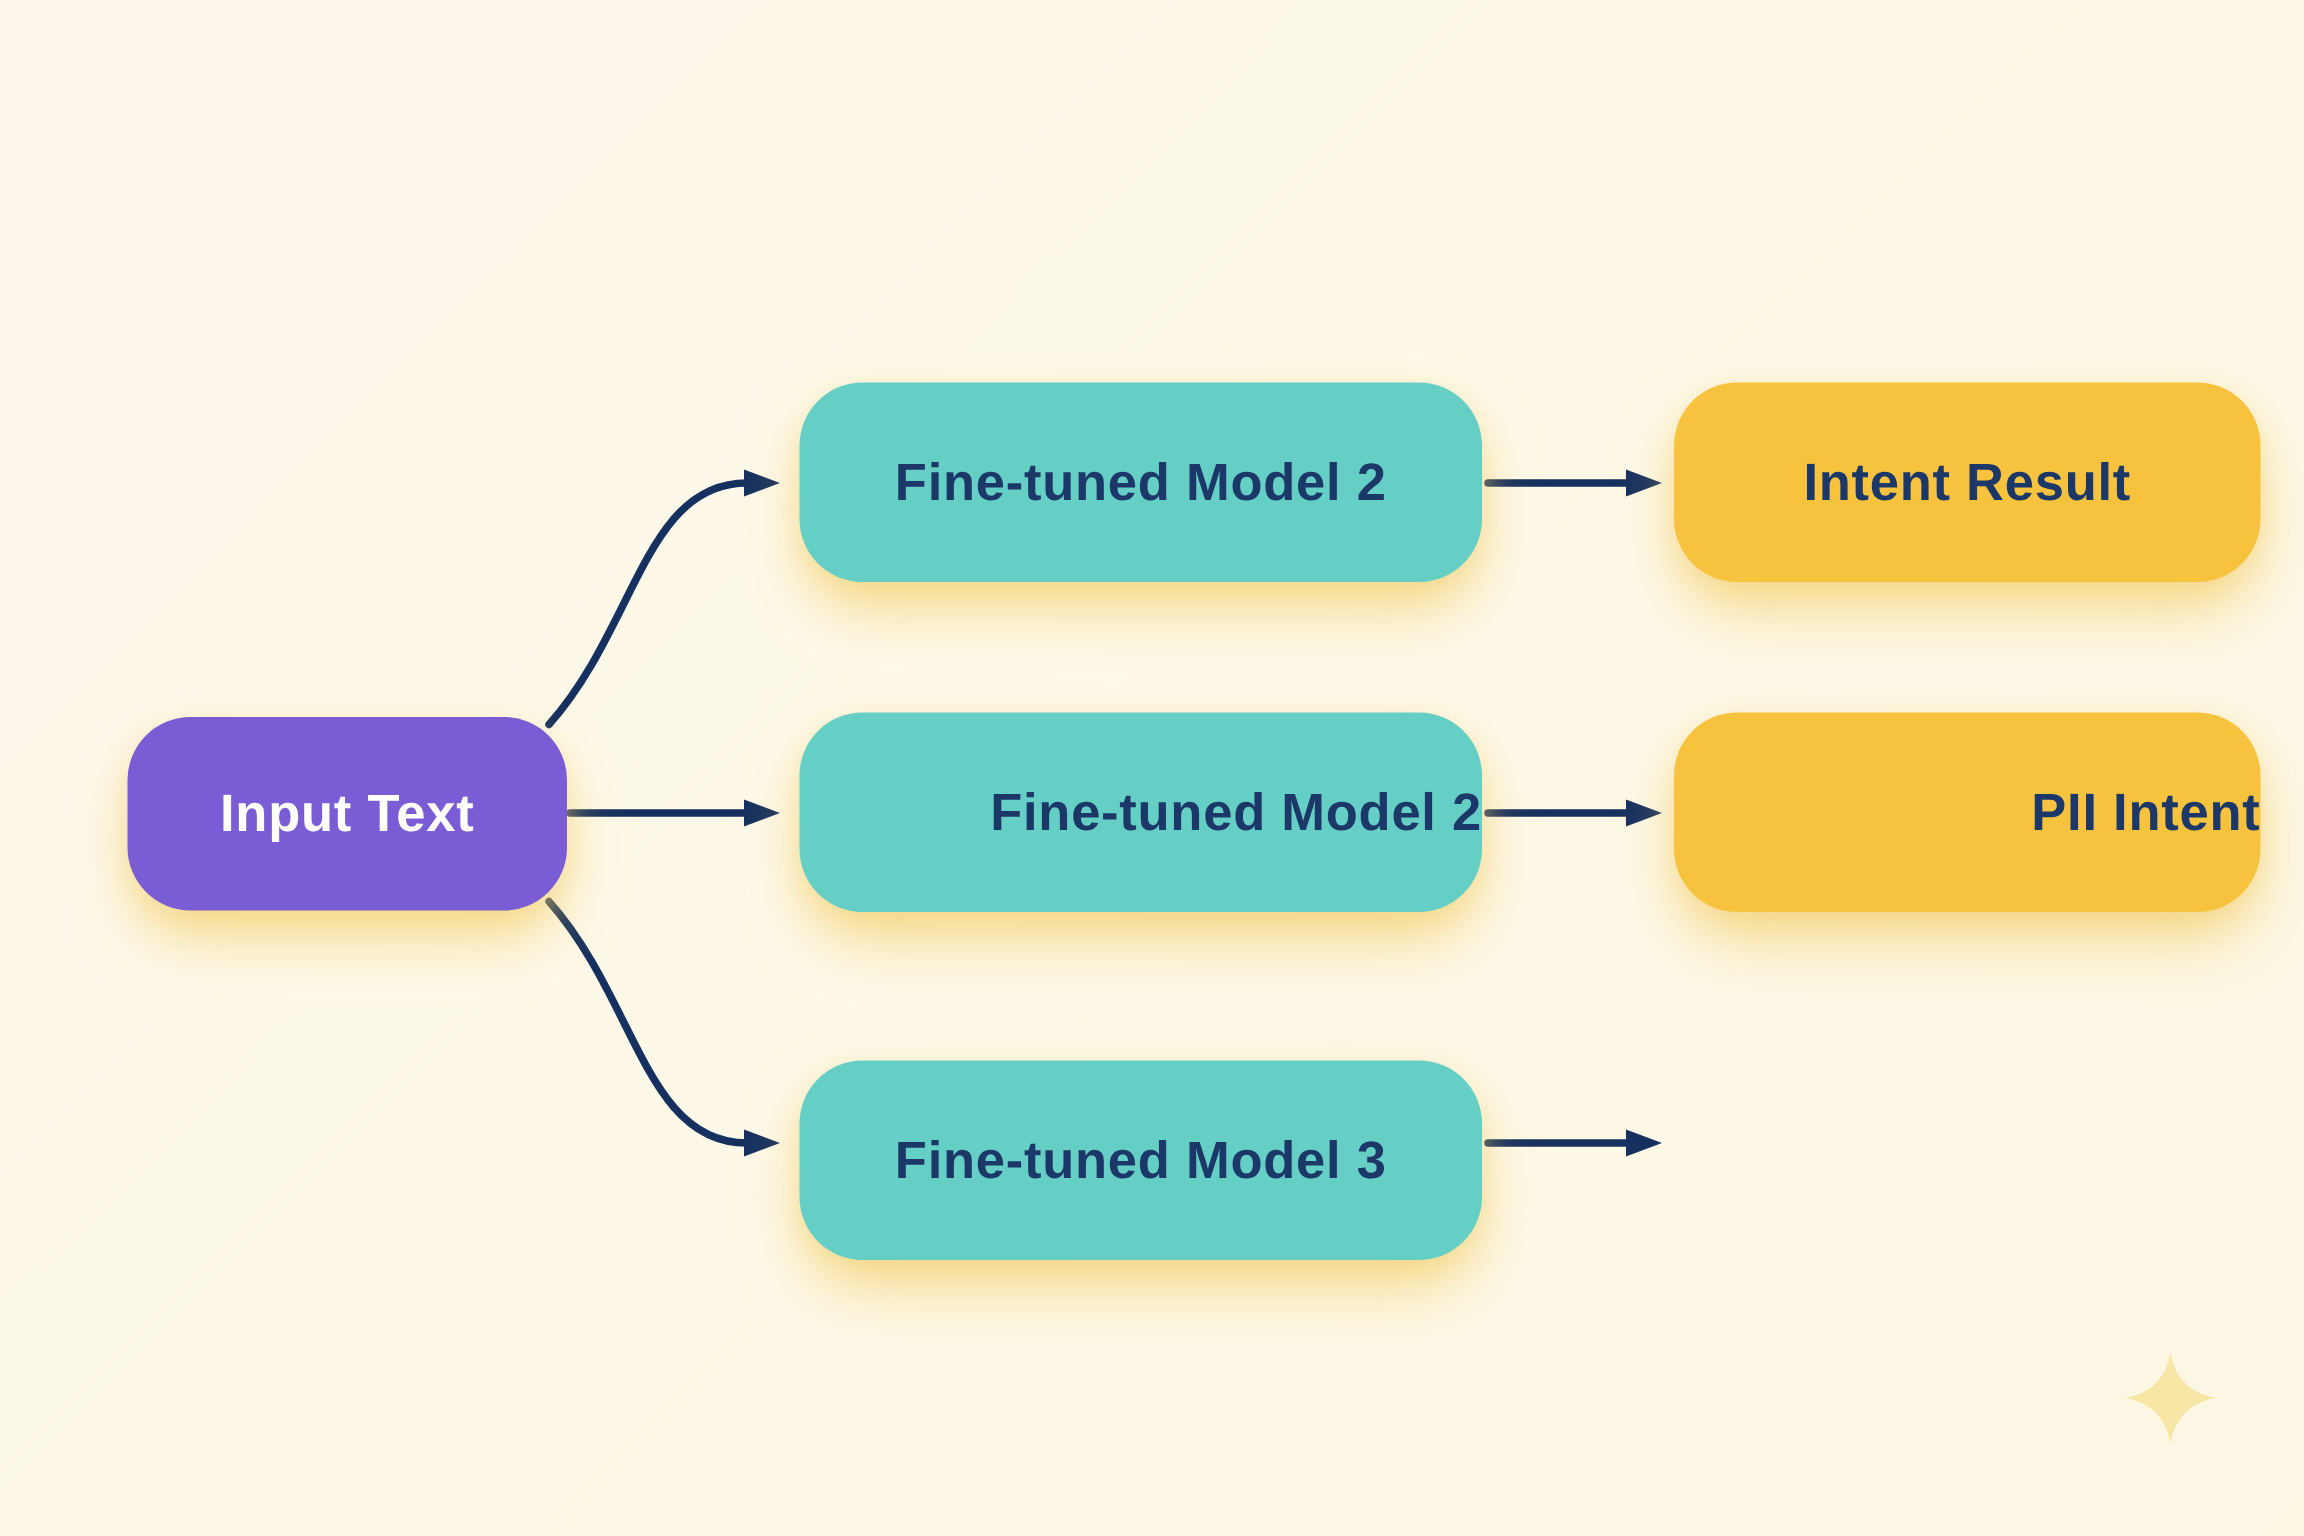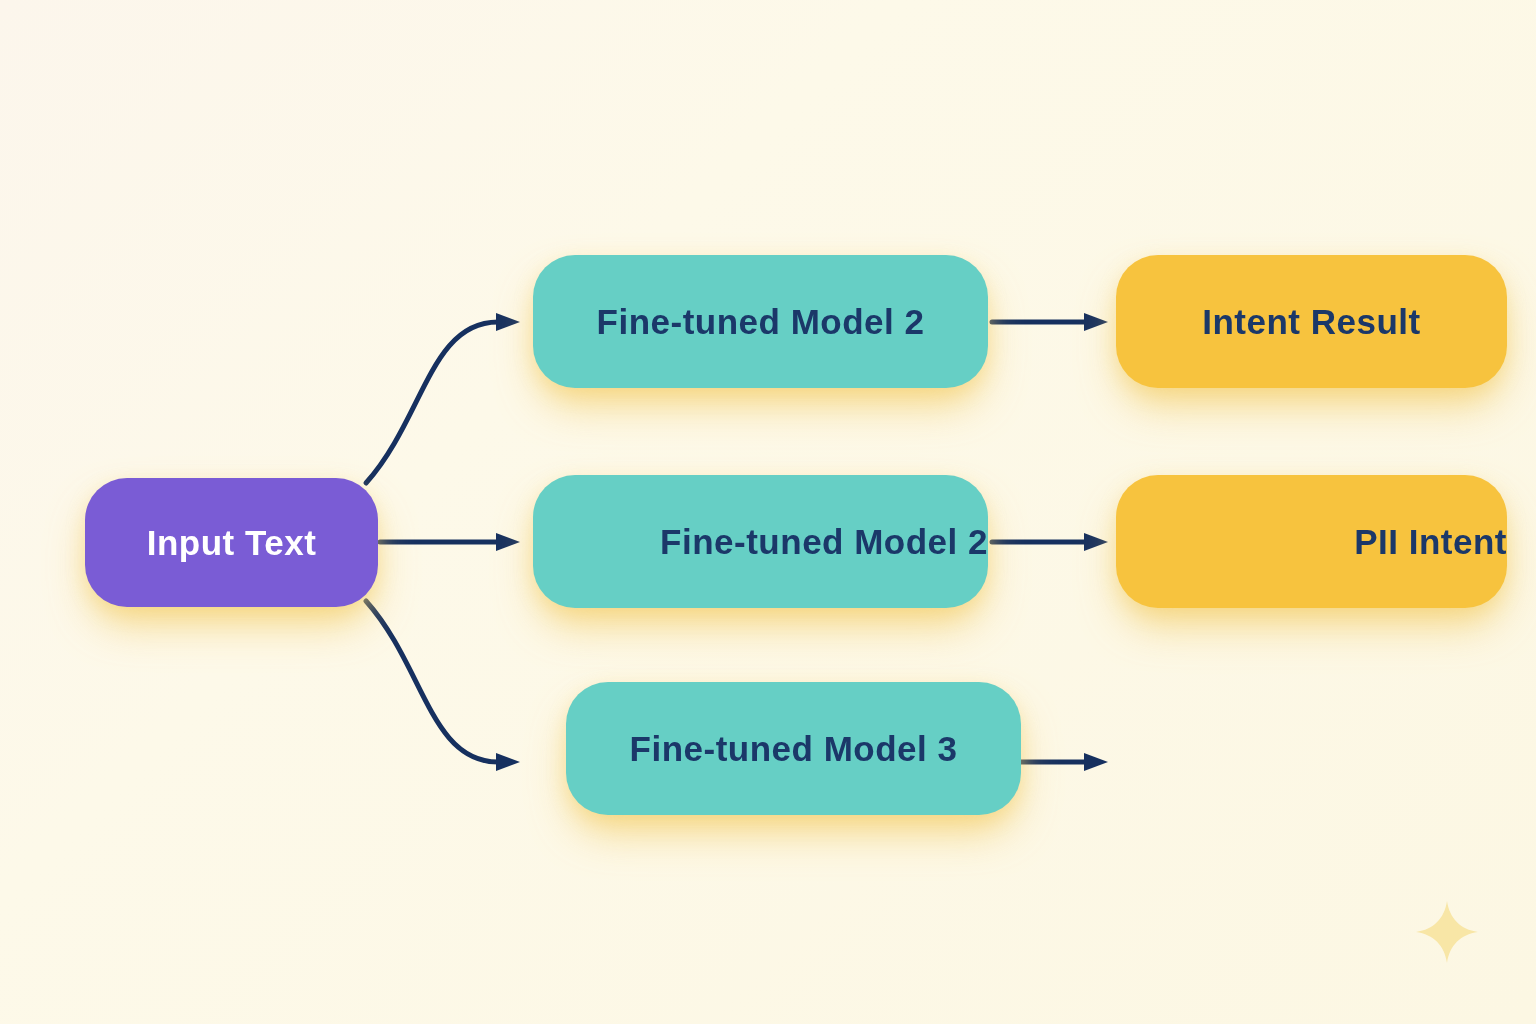--- a/index.html
+++ b/index.html
@@ -39,21 +39,21 @@
     color: #1B3869;
     width: 455px; height: 133px; left: 533px;
   }
   .node-result {
     background: #F7C33E;
     color: #1B3869;
     width: 391px; height: 133px; left: 1116px;
   }
   .row-1 { top: 255px; }
   .row-2 { top: 475px; justify-content: flex-end; }
-  .row-3 { top: 682px; margin-left: 33px; }
+  .row-3 { top: 707px; }
   .sparkle {
     position: absolute;
     left: 1414px; top: 899px;
     width: 66px; height: 66px;
   }
 </style>
 </head>
 <body>
 
 <div class="stage">

